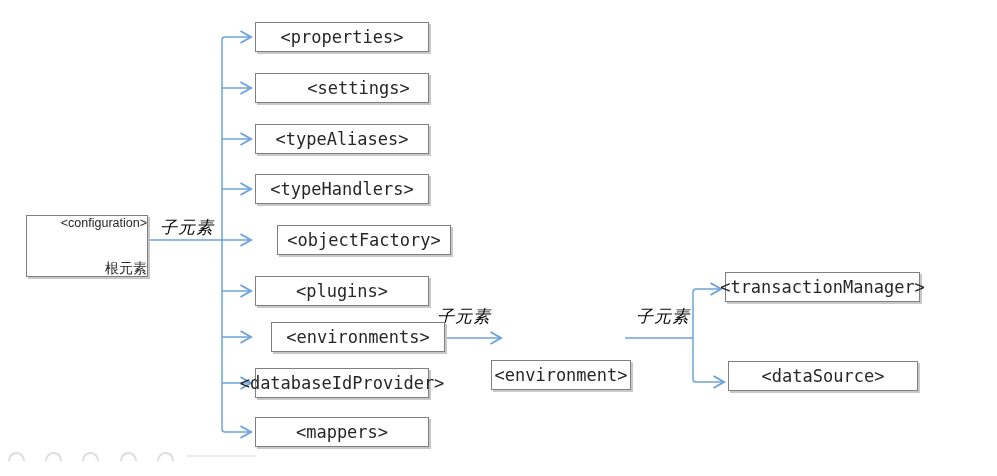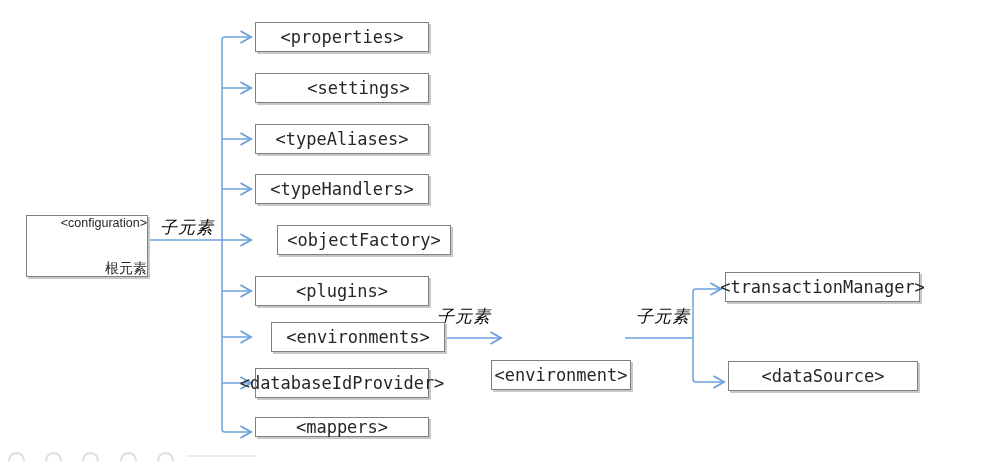--- a/index.html
+++ b/index.html
@@ -109,21 +109,21 @@
   <div class="edge-label" style="left:636px;top:305px;">子元素</div>
 
   <div class="node" style="left:255px;top:22px;width:174px;height:30px;">&lt;properties&gt;</div>
   <div class="node" style="left:255px;top:73px;width:174px;height:30px;padding-left:33px;">&lt;settings&gt;</div>
   <div class="node" style="left:255px;top:124px;width:174px;height:30px;">&lt;typeAliases&gt;</div>
   <div class="node" style="left:255px;top:174px;width:174px;height:30px;">&lt;typeHandlers&gt;</div>
   <div class="node" style="left:255px;top:225px;width:174px;height:30px;margin-left:22px;">&lt;objectFactory&gt;</div>
   <div class="node" style="left:255px;top:276px;width:174px;height:30px;">&lt;plugins&gt;</div>
   <div class="node" style="left:255px;top:322px;width:174px;height:30px;margin-left:16px;">&lt;environments&gt;</div>
   <div class="node" style="left:255px;top:368px;width:174px;height:30px;">&lt;databaseIdProvider&gt;</div>
-  <div class="node" style="left:255px;top:417px;width:174px;height:20px;">&lt;mappers&gt;</div>
+  <div class="node" style="left:255px;top:417px;width:174px;height:30px;">&lt;mappers&gt;</div>
 
   <div class="node" style="left:491px;top:323px;width:140px;height:30px;margin-top:37px;">&lt;environment&gt;</div>
   <div class="node" style="left:725px;top:272px;width:195px;height:30px;">&lt;transactionManager&gt;</div>
   <div class="node" style="left:728px;top:361px;width:190px;height:30px;">&lt;dataSource&gt;</div>
 
   <span class="wm-arc" style="left:8px;top:452px;"></span>
   <span class="wm-arc" style="left:45px;top:452px;"></span>
   <span class="wm-arc" style="left:82px;top:452px;"></span>
   <span class="wm-arc" style="left:120px;top:452px;"></span>
   <span class="wm-arc" style="left:157px;top:452px;"></span>

